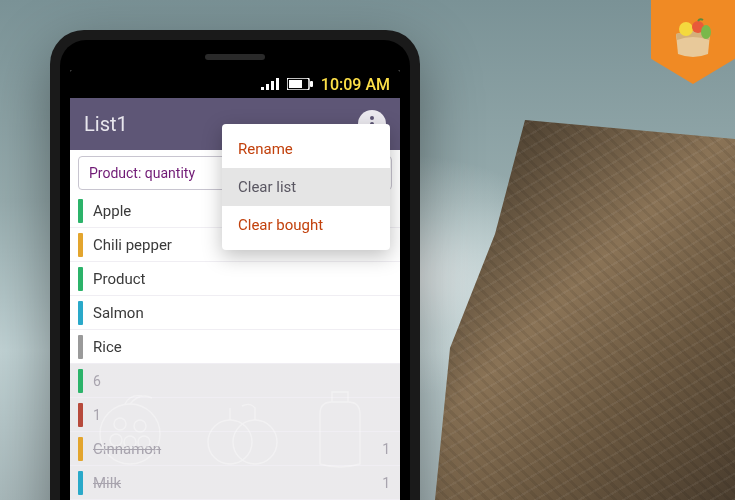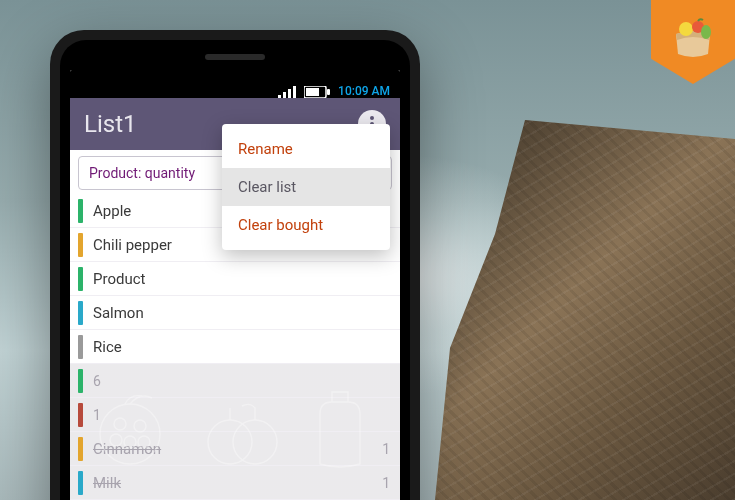--- a/index.html
+++ b/index.html
@@ -55,33 +55,33 @@
     width: 60px; height: 6px; background:#2a2a2a; border-radius:3px;
     margin: 6px auto 10px;
   }
   .screen {
     background:#fff; width:100%; height: calc(100% - 30px);
     border-radius: 2px; overflow: hidden; position: relative;
     display:flex; flex-direction:column;
   }
   
   .statusbar {
-    background:#000; color:#0ea5e9; height:28px;
-    display:flex; align-items:flex-end; justify-content:flex-end;
-    padding:0 10px; gap:8px; font-size:12px; font-weight:500;
+    background:#000; color:#fde047; height:28px;
+    display:flex; align-items:center; justify-content:flex-end;
+    padding:0 10px; gap:8px; font-size:16px; font-weight:500;
   }
   .signal, .battery { display:inline-flex; align-items:center; }
   .signal svg, .battery svg { height:12px; }
   
   .app-header {
     background:#5e5676; color:#e8e6ed;
     display:flex; align-items:center; justify-content:space-between;
     padding:12px 14px; height:52px;
   }
-  .app-title { font-size:24px; font-weight:400; }
+  .app-title { font-size:20px; font-weight:400; }
   .menu-btn {
     width:28px; height:28px; border-radius:50%; background:#eceaf0;
     display:flex; align-items:center; justify-content:center; cursor:pointer;
   }
   .menu-btn svg { width:4px; height:16px; }
   
   .input-row { padding:6px 8px 0; }
   .input-box {
     border:1px solid #c8c5d0; border-radius:4px; height:34px;
     padding:0 10px; font-size:14px; color:#555; display:flex; align-items:center;

